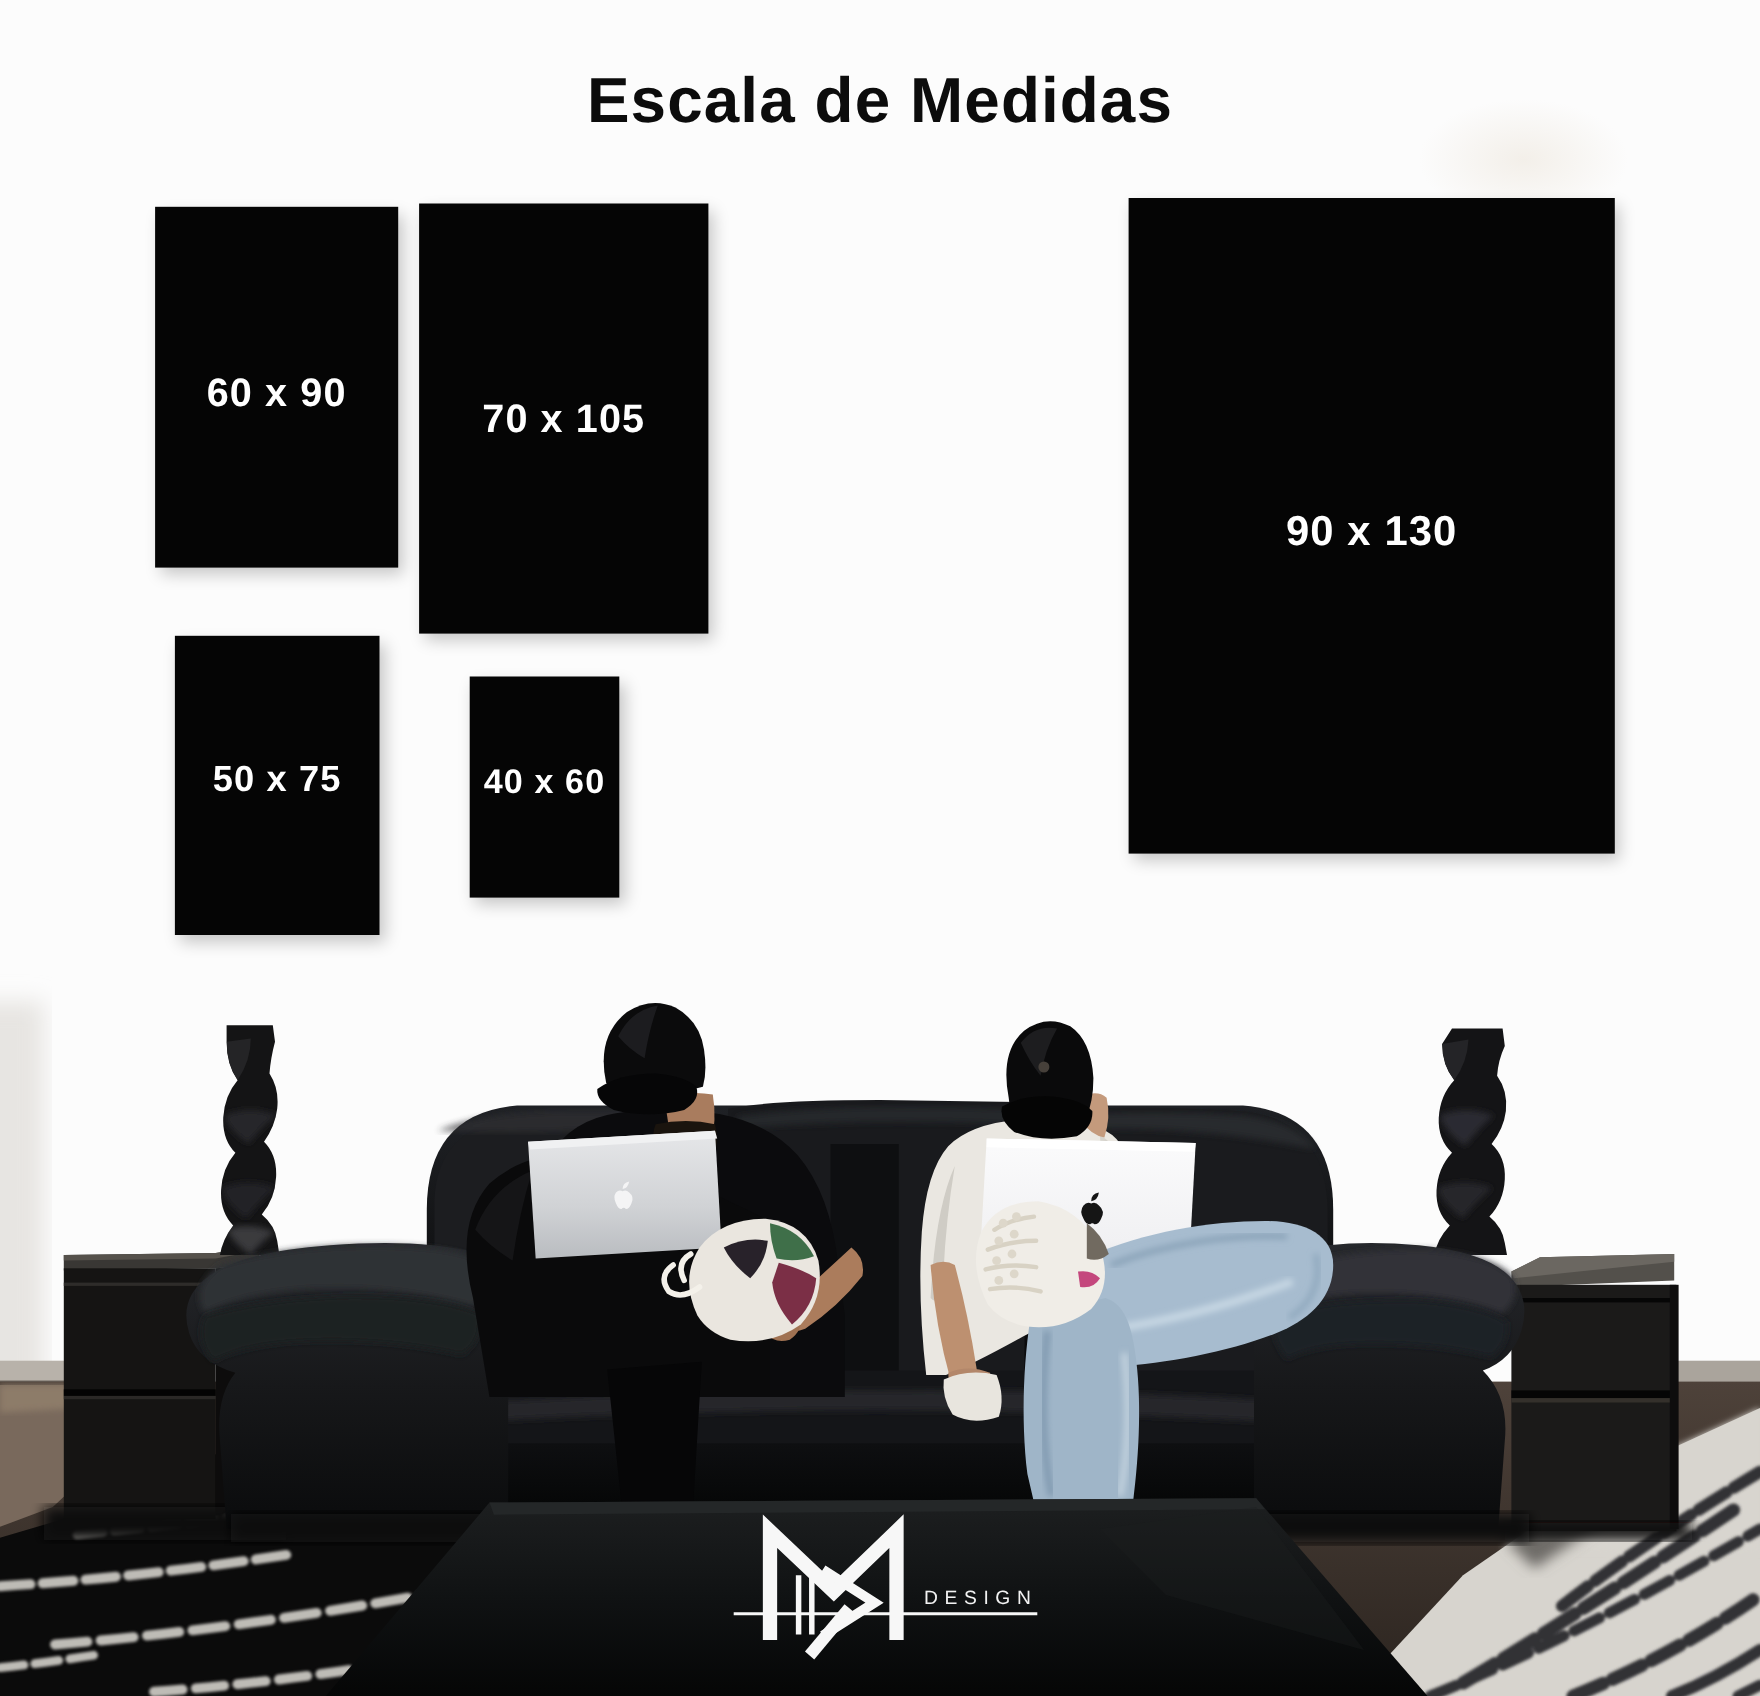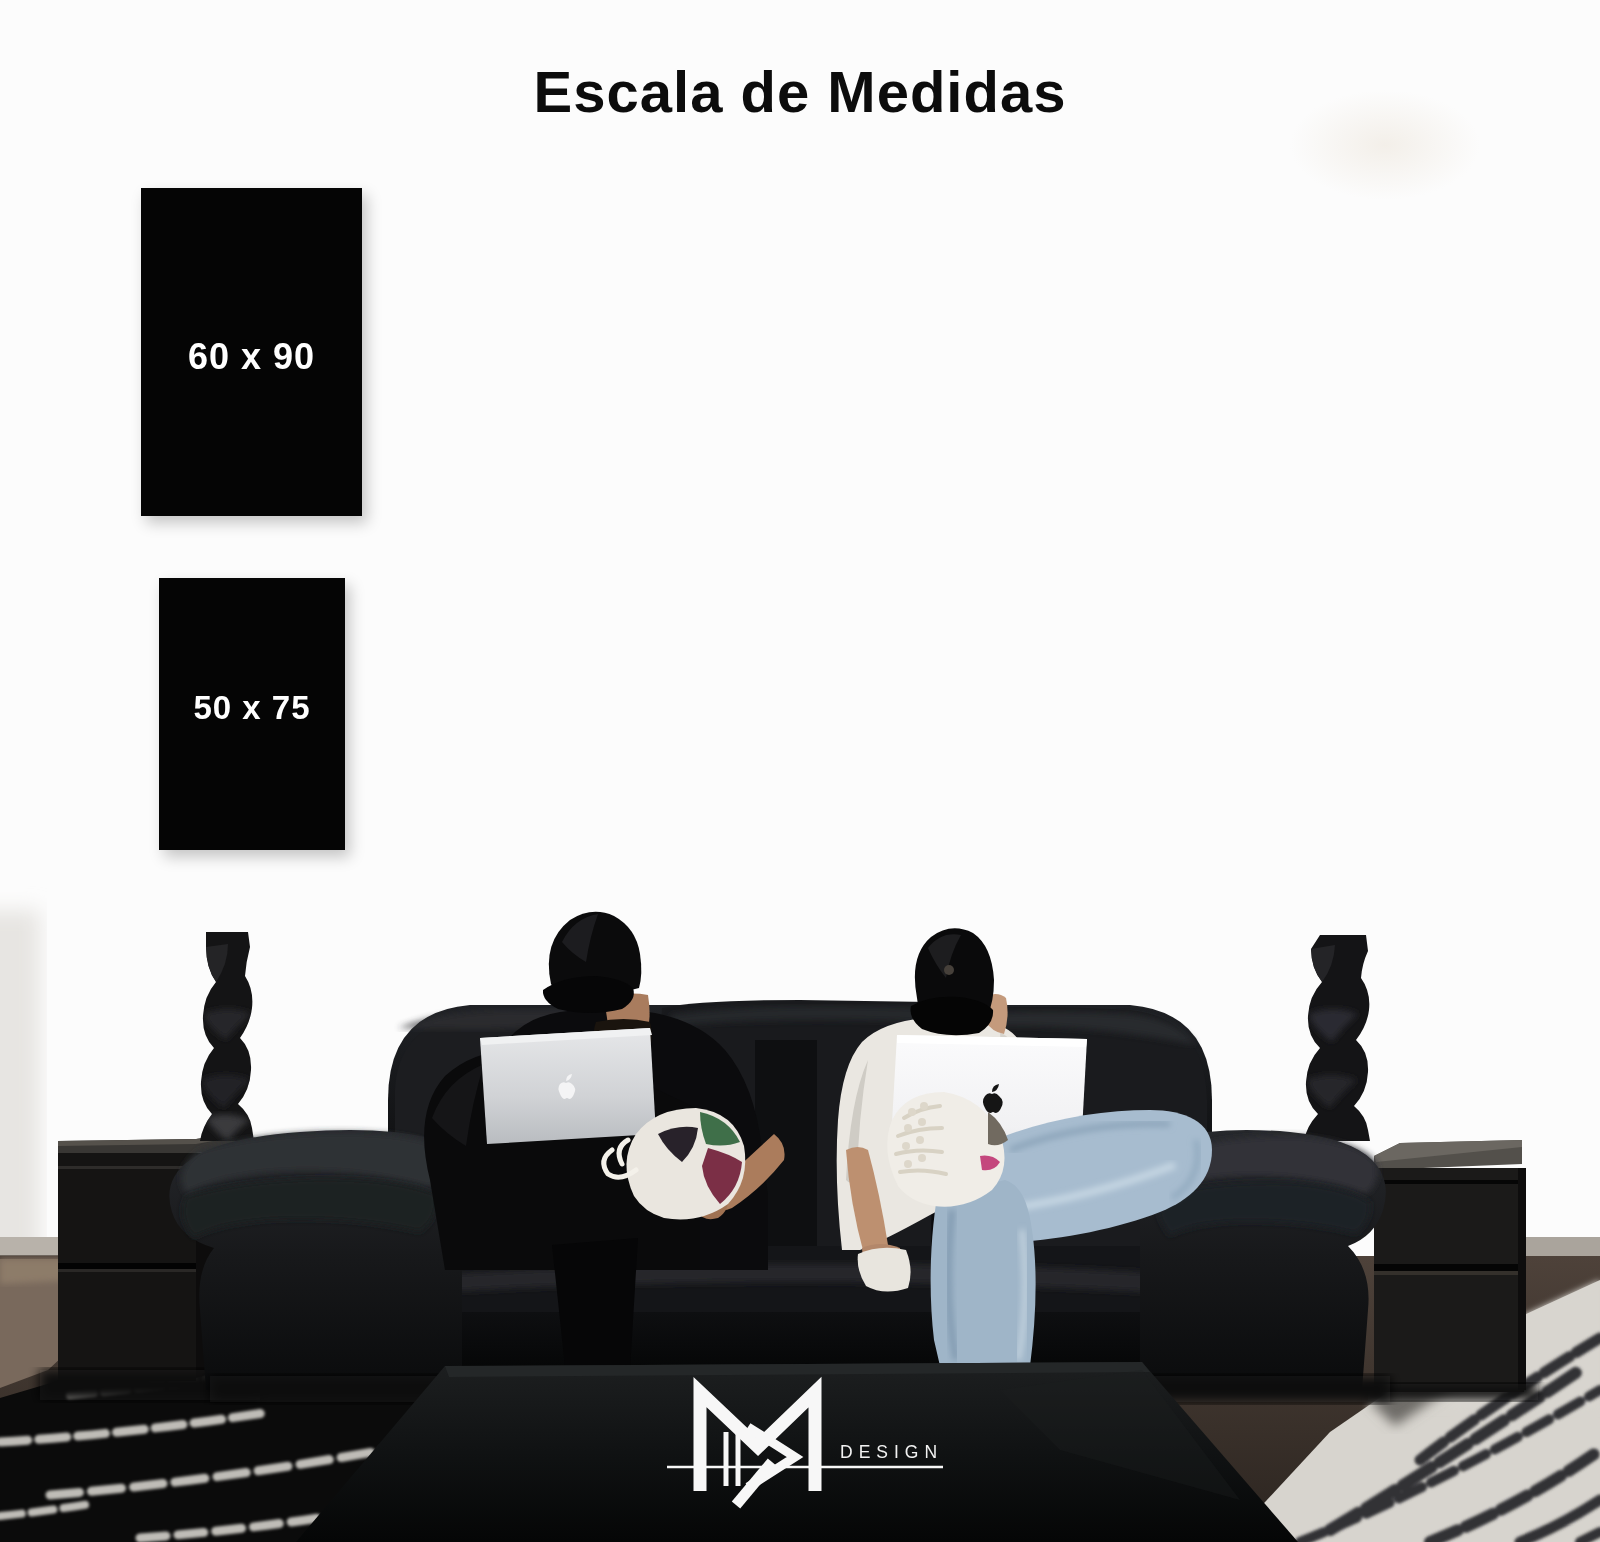--- a/index.html
+++ b/index.html
@@ -17,27 +17,36 @@
 <div id="page">
 
   <div style="position:absolute;left:1290px;top:90px;width:190px;height:110px;background:radial-gradient(closest-side,#f3efe9,rgba(243,239,233,0));"></div>
 
   <div id="title">Escala de Medidas</div>
 
   <div class="card" style="left:141px;top:188px;width:221px;height:328px">
       <span style="font-size:36px;position:relative;top:5px">60 x 90</span>
     </div>
 
-
-
+  <div class="card" style="left:381px;top:185px;width:263px;height:391px">
+      <span style="font-size:36px">70 x 105</span>
+    </div>
+
+
+  <div class="card" style="left:1026px;top:180px;width:442px;height:596px">
+      <span style="font-size:38px;position:relative;top:5px">90 x 130</span>
+    </div>
 
   <div class="card" style="left:159px;top:578px;width:186px;height:272px">
       <span style="font-size:33px;position:relative;top:-6px">50 x 75</span>
     </div>
 
+  <div class="card" style="left:427px;top:615px;width:136px;height:201px">
+      <span style="font-size:31px;position:relative;top:-5px">40 x 60</span>
+    </div>
 
   <svg id="scene" style="position:absolute;left:0;top:850px" width="1600" height="692" viewBox="0 0 1600 692">
   <defs>
     <linearGradient id="gSofa" x1="0" y1="0" x2="0" y2="1">
       <stop offset="0" stop-color="#1f2125"></stop>
           <stop offset="0.45" stop-color="#131416"></stop>
           <stop offset="1" stop-color="#0a0b0d"></stop>
     </linearGradient>
     <linearGradient id="gArm" x1="0" y1="0" x2="0" y2="1">
       <stop offset="0" stop-color="#26282c"></stop>

